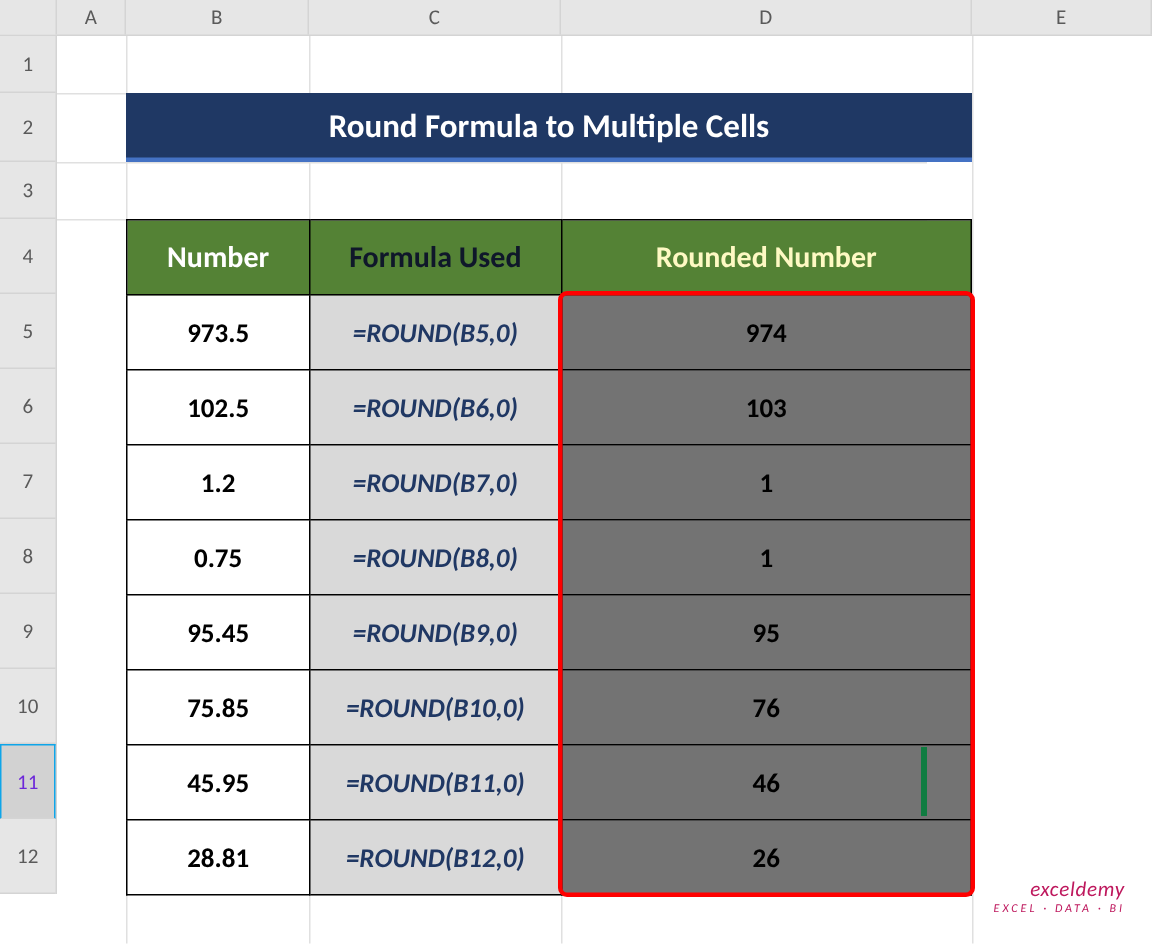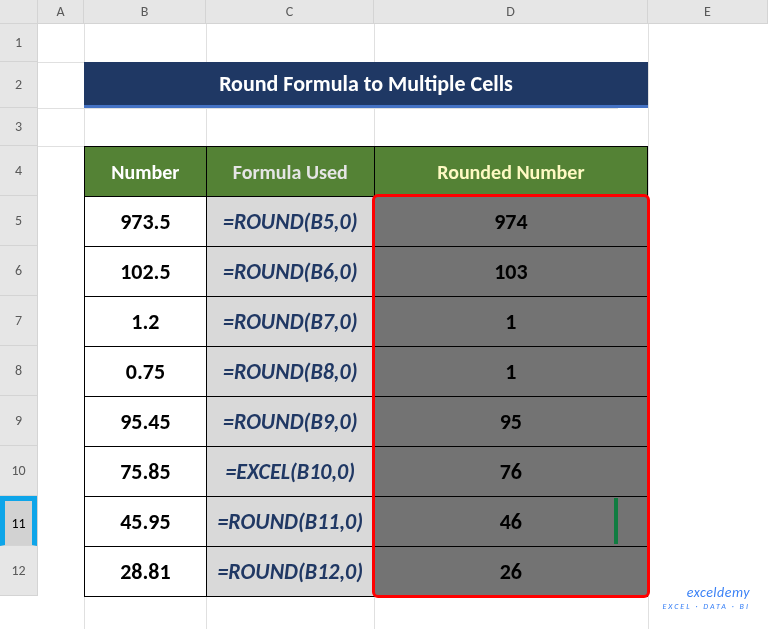--- a/index.html
+++ b/index.html
@@ -55,21 +55,21 @@
   .row-headers div {
     border-bottom: 1px solid #d4d4d4;
     display: flex;
     align-items: center;
     justify-content: center;
   }
   .rh1 { height: 38px; }
   .rh2 { height: 46px; }
   .rh3 { height: 38px; }
   .rhN { height: 50px; }
-  .selected-row { background: #d2d2d2; color:#000000; border:5px solid #0ea5e9; }
+  .selected-row { background: #d2d2d2; color:#6d28d9; border:1px solid #0ea5e9; }
 
   
   .grid {
     position: absolute;
     left: 38px; top: 24px;
     width: 580px;
     height: 605px;
     text-decoration: underline;
   }
   .gridlines {
@@ -98,21 +98,21 @@
     position: absolute;
     left: 46px;
     top: 122px; 
     width: 564px;
     border-collapse: collapse;
   }
   .table th, .table td {
     border: 1.5px solid #000;
     height: 50px;
     text-align: center;
-    font-size: 22px;
+    font-size: 18px;
   }
   .table th {
     background: #548235;
     color: #fff;
     font-weight: bold;
     font-size: 20px;
   }
   .col-num { width: 122px; font-weight: bold; background:#fff;}
   .col-formula { width: 168px; background:#d9d9d9; color:#203864; font-style: italic; font-weight:bold; font-size:17px;}
   .col-round { width: 274px; background: #737373; font-weight: bold; }
@@ -136,21 +136,21 @@
     top: 474px;
     width:4px; height:46px;
     background:#107c41;
   }
 
   
   .watermark {
     position:absolute;
     right:18px; bottom:18px;
     font-size:14px;
-    color:#3b82f6;
+    color:#be185d;
     font-style:italic;
     text-align:right;
     letter-spacing:0.5px;
   }
   .watermark .small { font-size:8px; display:block; letter-spacing:2px;}
 </style>
 </head>
 <body>
 
 <div class="sheet">
@@ -191,21 +191,21 @@
     </div>
 
     <div class="title-box">
       <span>Round Formula to Multiple Cells</span>
     </div>
 
     <table class="table">
       <thead>
         <tr>
           <th class="col-num">Number</th>
-          <th class="col-formula" style="background:#548235;color:#e5e5e5;font-style:normal">Formula Used</th>
+          <th class="col-formula" style="background:#548235;color:#0f172a;font-style:normal">Formula Used</th>
           <th class="col-round" style="background:#548235;color:#fef9c3">Rounded Number</th>
         </tr>
       </thead>
       <tbody id="tbody">
           <tr>
             <td class="col-num">973.5</td>
             <td class="col-formula">=ROUND(B5,0)</td>
             <td class="col-round">974</td>
           </tr>
           <tr>
@@ -223,21 +223,21 @@
             <td class="col-formula">=ROUND(B8,0)</td>
             <td class="col-round">1</td>
           </tr>
           <tr>
             <td class="col-num">95.45</td>
             <td class="col-formula">=ROUND(B9,0)</td>
             <td class="col-round">95</td>
           </tr>
           <tr>
             <td class="col-num">75.85</td>
-            <td class="col-formula">=EXCEL(B10,0)</td>
+            <td class="col-formula">=ROUND(B10,0)</td>
             <td class="col-round">76</td>
           </tr>
           <tr>
             <td class="col-num">45.95</td>
             <td class="col-formula">=ROUND(B11,0)</td>
             <td class="col-round">46</td>
           </tr>
           <tr>
             <td class="col-num">28.81</td>
             <td class="col-formula">=ROUND(B12,0)</td>

